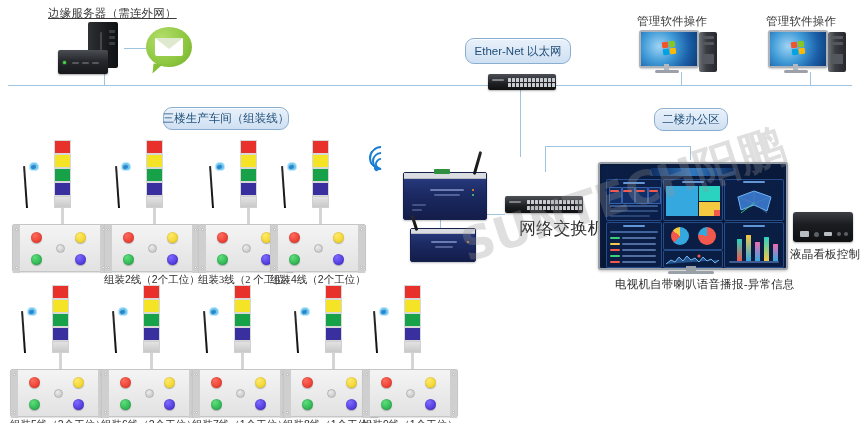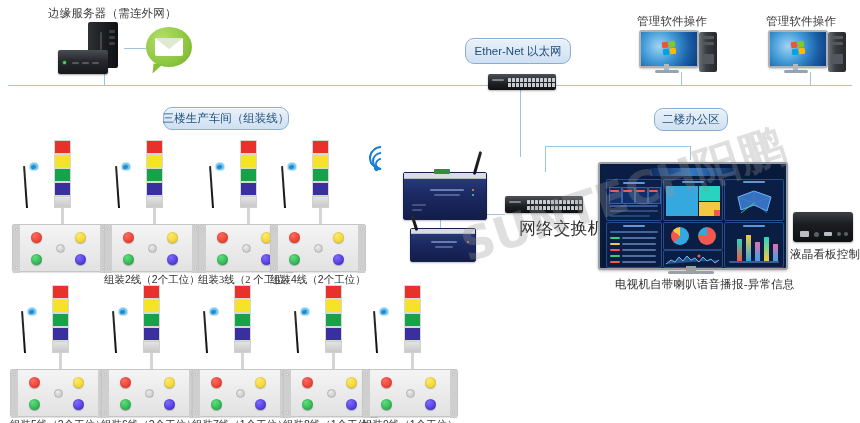--- a/index.html
+++ b/index.html
@@ -213,21 +213,21 @@
   <div class="line lv" style="left:104px;top:72px;height:14px;"></div>
   <div class="line lv" style="left:520px;top:85px;height:72px;"></div>
   <div class="line lv" style="left:681px;top:72px;height:14px;"></div>
   <div class="line lv" style="left:810px;top:72px;height:14px;"></div>
   <div class="line lv" style="left:690px;top:146px;height:14px;"></div>
   <div class="line lh" style="left:545px;top:146px;width:146px;"></div>
   <div class="line lv" style="left:545px;top:146px;height:26px;"></div>
   <div class="line lh" style="left:455px;top:214px;width:50px;"></div>
   <div class="line lv" style="left:440px;top:214px;height:24px;"></div>
 
-  <div class="cap" style="left:48px;top:6px;font-size:11.5px;color:#3a3a3a;">边缘服务器（需连外网）</div>
+  <div class="cap" style="left:48px;top:6px;font-size:11.5px;color:#3a3a3a;text-decoration:underline;">边缘服务器（需连外网）</div>
 
   <div class="abs" style="left:58px;top:22px;width:66px;height:52px;">
     <div class="srv-tower" style="left:30px;top:0;width:30px;height:46px;">
       <div class="srv-vent" style="left:21px;top:8px;width:6px;height:3px;"></div>
       <div class="srv-vent" style="left:21px;top:14px;width:6px;height:3px;"></div>
       <div class="srv-vent" style="left:21px;top:20px;width:6px;height:3px;"></div>
       <div class="srv-slot" style="left:12px;top:10px;width:2px;height:22px;opacity:.7;"></div>
     </div>
     <div class="srv-base" style="left:0;top:28px;width:50px;height:24px;">
       <div class="srv-led" style="left:5px;top:11px;"></div>

